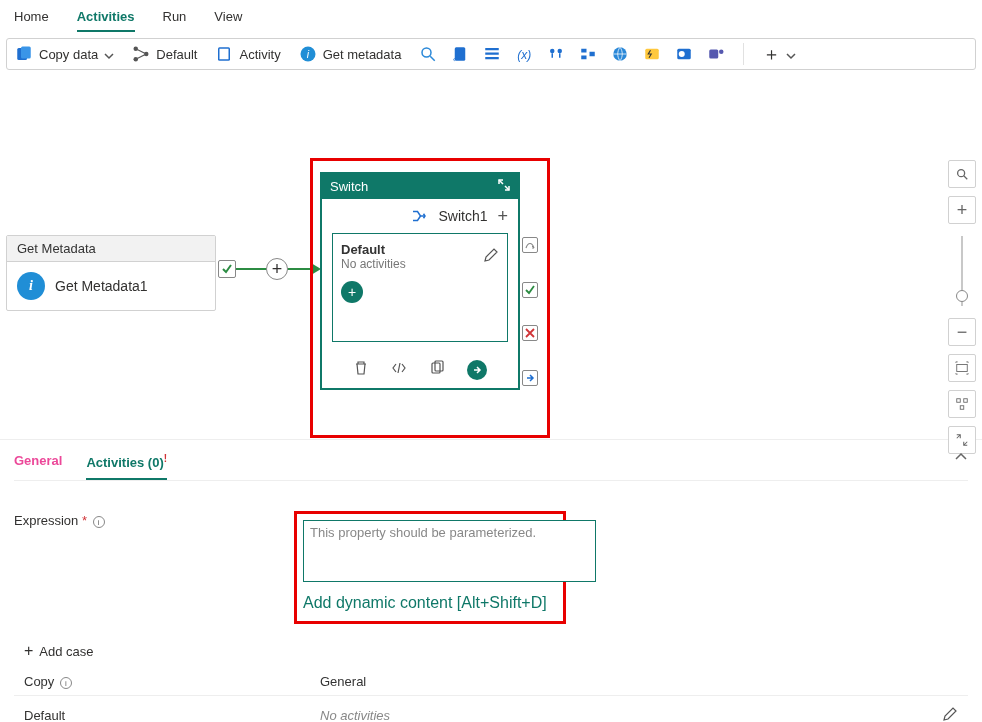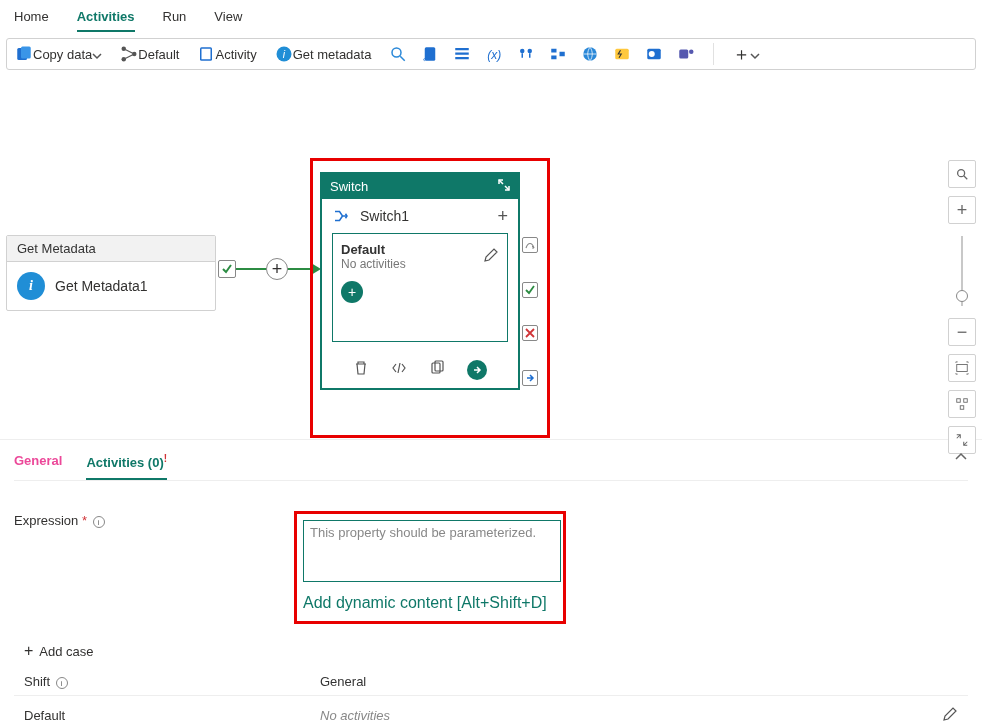--- a/index.html
+++ b/index.html
@@ -5,21 +5,21 @@
   * { box-sizing: border-box; font-family: "Segoe UI", Arial, sans-serif; }
   body { margin:0; padding:0; width:982px; height:722px; background:#fff; color:#323130; overflow:hidden; }
 
   
   .top-tabs { display:flex; gap:28px; padding:6px 14px 0 14px; font-size:13px; }
   .top-tab { padding:3px 0 6px 0; cursor:pointer; }
   .top-tab.active { color:#0f7868; border-bottom:2px solid #0f7868; font-weight:600; }
 
   
   .toolbar-wrap { border:1px solid #d1d1d1; border-radius:3px; margin:6px 6px 0 6px; padding:4px 8px; display:flex; align-items:center; gap:18px; font-size:13px; }
-  .tb-item { display:flex; align-items:center; cursor:pointer; }
+  .tb-item { display:flex; align-items:center; gap:6px; cursor:pointer; }
   .ico { width:18px; height:18px; display:inline-flex; align-items:center; justify-content:center; }
   .ico svg { width:18px; height:18px; }
   .chev { width:10px; height:10px; }
   .chev svg { width:10px; height:10px; }
   .tb-icons { display:flex; gap:14px; align-items:center; }
   .tb-sep { width:1px; height:22px; background:#e1e1e1; }
 
   
   .canvas { position:relative; height:370px; border-bottom:1px solid #eee; }
 
@@ -33,21 +33,21 @@
   .chk-port { position:absolute; left:218px; top:190px; width:18px; height:18px; border:1px solid #888; border-radius:2px; background:#fff; display:flex; align-items:center; justify-content:center; }
   .chk-port svg { width:12px; height:12px; }
   .plus-port { position:absolute; left:266px; top:188px; width:22px; height:22px; border:1px solid #888; border-radius:50%; background:#fff; display:flex; align-items:center; justify-content:center; font-weight:600; }
   .arrow-line { position:absolute; left:236px; top:198px; width:82px; height:2px; background:#2c8c43; }
   .arrow-head { position:absolute; left:311px; top:193px; width:0; height:0; border-top:6px solid transparent; border-bottom:6px solid transparent; border-left:10px solid #2c8c43; }
 
   
   .red-box { position:absolute; left:310px; top:88px; width:240px; height:280px; border:3px solid #e80000; }
   .node-switch { position:absolute; left:320px; top:102px; width:200px; border:2px solid #0f7868; background:#fff; }
   .sw-head { background:#0f7868; color:#fff; padding:5px 8px; font-size:13px; display:flex; justify-content:space-between; align-items:center;text-align:center; }
-  .sw-row { display:flex; align-items:center; gap:10px; padding:8px 10px; font-size:14px; justify-content:space-between; }
+  .sw-row { display:flex; align-items:center; gap:10px; padding:8px 10px; font-size:14px; justify-content:flex-end; }
   .sw-row-left { display:flex; align-items:center; gap:10px; }
   .sw-inner { margin:0 10px 10px 10px; border:1px solid #0f7868; padding:8px; }
   .sw-default-head { display:flex; justify-content:space-between; align-items:center; font-size:13px; }
   .sw-default-head .t1 { font-weight:600; color:#333; }
   .sw-default-head .t2 { font-size:12px; color:#777; }
   .green-plus { width:22px; height:22px; border-radius:50%; background:#0f7868; color:#fff; display:flex; align-items:center; justify-content:center; margin-top:10px; font-size:14px; cursor:pointer; }
   .sw-foot { display:flex; justify-content:center; gap:22px; padding:8px 0 8px 0; }
   .sw-foot .ficon { width:16px; height:16px; cursor:pointer; }
   .green-circ { width:20px; height:20px; border-radius:50%; background:#0f7868; display:flex; align-items:center; justify-content:center; }
 
@@ -69,21 +69,21 @@
   .prop-tab.active { color:#0f7868; border-bottom:2px solid #0f7868; font-weight:600; }
   .prop-tab .err { color:#d13438; font-size:10px; vertical-align:super; }
   .collapse-chev { position:absolute; right:0; top:0; cursor:pointer; }
 
   .expr-row { display:flex; margin-top:30px;gap:48px; }
   .expr-label { width:232px; font-size:13px; padding-top:2px; }
   .req-ast { color:#d13438; }
   .info-sml { display:inline-block; width:12px; height:12px; border:1px solid #888; border-radius:50%; font-size:8px; text-align:center; line-height:11px; color:#666; margin-left:2px; }
 
   .expr-red { border:3px solid #e80000; padding:6px 6px 9px 6px; width:272px; }
-  .expr-input { width:258px; height:62px; border:1px solid #0f7868; resize:none; font-size:13px; padding:4px 6px; color:#666; }
+  .expr-input { width:293px; height:62px; border:1px solid #0f7868; resize:none; font-size:13px; padding:4px 6px; color:#666; }
   .expr-input::placeholder { color:#888; }
   .dyn-link { color:#0f7868; font-size:16px; margin-top:8px; cursor:pointer; }
 
   .addcase { display:flex; align-items:center; gap:6px; font-size:13px; margin:18px 0 8px 10px; cursor:pointer; }
   .addcase .plus { font-size:16px; }
 
   .case-head { display:flex; font-size:13px; color:#333; padding:6px 10px; border-bottom:1px solid #eee; }
   .case-head .c1 { width:296px; }
   .case-row { display:flex; font-size:13px; padding:10px 10px; align-items:center; border-bottom:1px solid #f5f5f5; }
   .case-row .c1 { width:296px; }
@@ -371,21 +371,21 @@
       <div class="dyn-link">Add dynamic content [Alt+Shift+D]</div>
     </div>
   </div>
 
   <div class="addcase">
     <span class="plus">+</span>
     <span>Add case</span>
   </div>
 
   <div class="case-head">
-    <div class="c1"><span>Shift</span> <span class="info-sml">i</span></div>
+    <div class="c1"><span>Copy</span> <span class="info-sml">i</span></div>
     <div>General</div>
   </div>
   <div class="case-row">
     <div class="c1">Default</div>
     <div class="c2">No activities</div>
     <div class="c3"><span><svg class="pencil" viewBox="0 0 16 16">
             <path d="M2 14l1-4 8-8 3 3-8 8-4 1z" stroke="#555" fill="none" stroke-width="1.2"></path>
           </svg></span></div>
   </div>
 </div>

